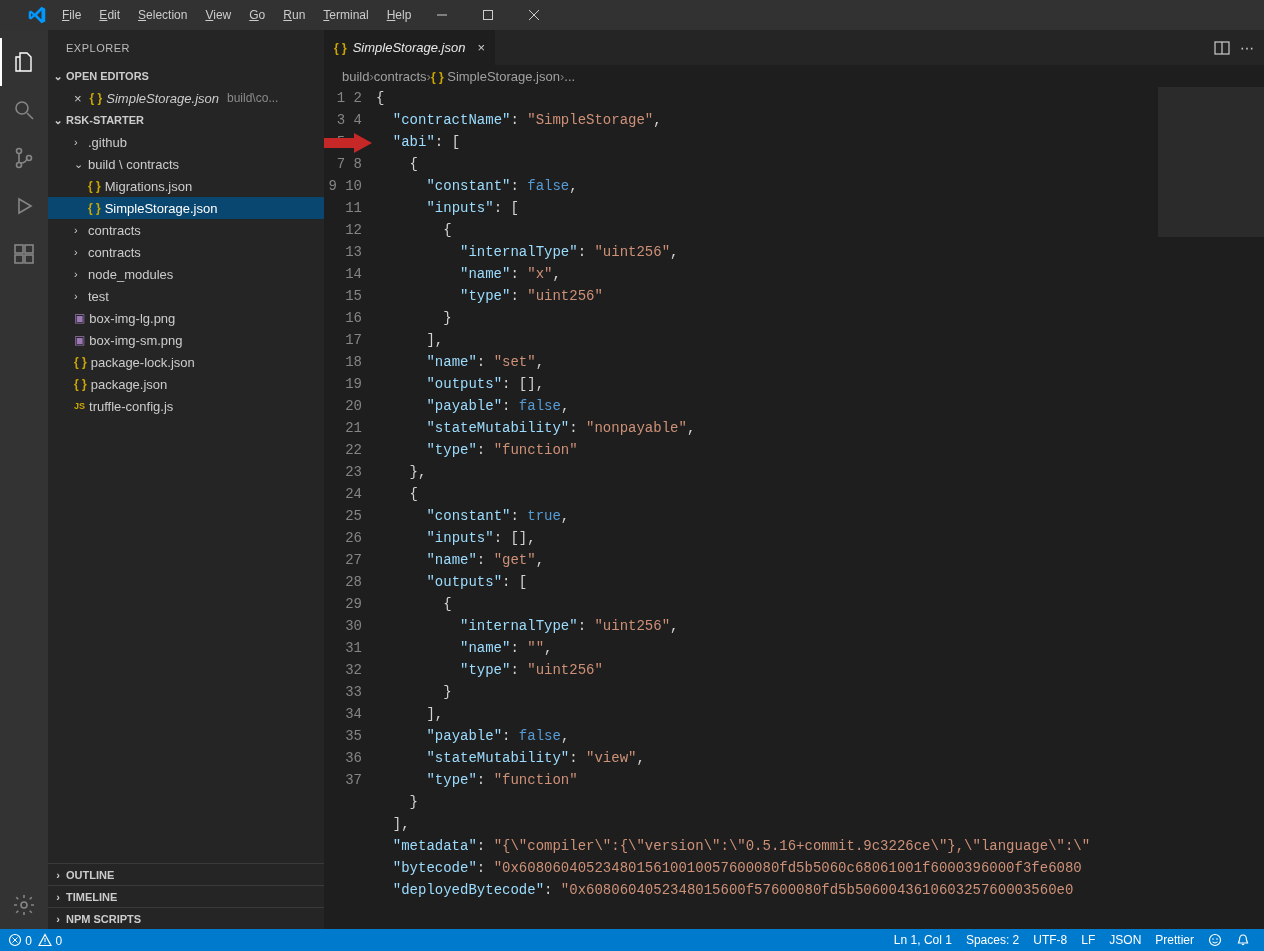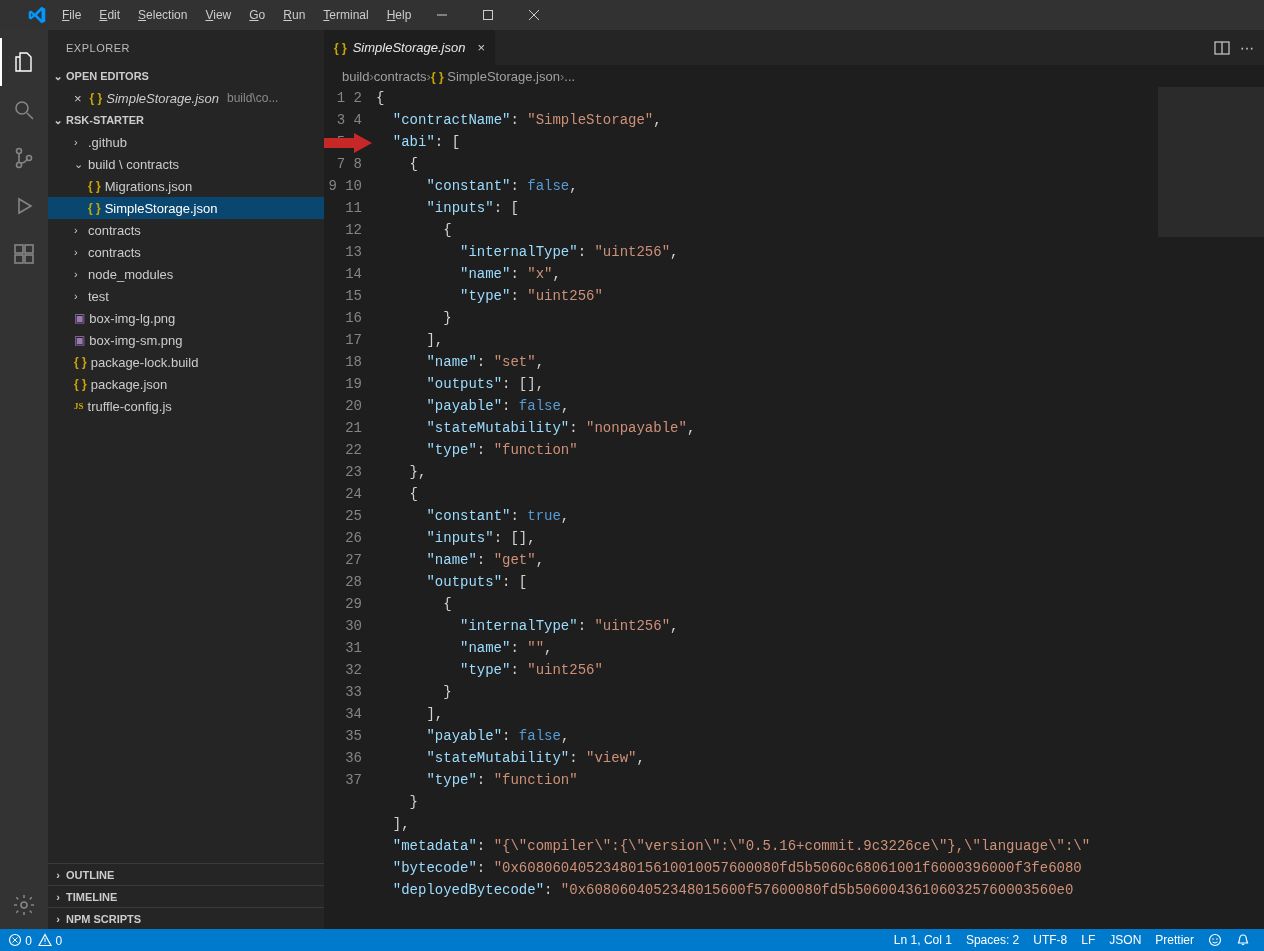--- a/index.html
+++ b/index.html
@@ -100,21 +100,21 @@
   font-size: 13px;
   color: #ccc;
   cursor: pointer;
   white-space: nowrap;
   overflow: hidden;
 }
 .tree-row.indent-1 { padding-left: 26px; }
 .tree-row.indent-2 { padding-left: 40px; }
 .tree-row.selected { background: #094771; color: #fff; }
 .tree-row .icon-braces { color: #cca700; font-size: 12px; font-weight: 700; }
-.tree-row .icon-js { color: #cca700; font-size: 9px; font-weight: 700; font-family: Liberation Serif, serif; }
+.tree-row .icon-js { color: #cca700; font-size: 9px; font-weight: 700; }
 .tree-row .icon-img { color: #9b77b3; font-size: 12px; }
 .tree-row .folder-chev { width: 10px; font-size: 11px; color: #ccc; }
 .tree-row .tdim { color: #8a8a8a; font-size: 12px; margin-left: 4px; }
 .tree-row .tfn { font-style: italic; }
 .tree-row .close-x { margin-left: 0; margin-right: 4px; color: #ccc; font-size: 13px;}
 .sidebar .fill { flex: 1; }
 .editor-area {
   flex: 1; display: flex; flex-direction: column; min-width: 0;
   background: #1e1e1e;
 }
@@ -349,21 +349,21 @@
         <div class="tree-row indent-1">
           <span class="icon-img">▣</span>
           <span>box-img-lg.png</span>
         </div>
         <div class="tree-row indent-1">
           <span class="icon-img">▣</span>
           <span>box-img-sm.png</span>
         </div>
         <div class="tree-row indent-1">
           <span class="icon-braces">{&nbsp;}</span>
-          <span>package-lock.build</span>
+          <span>package-lock.json</span>
         </div>
         <div class="tree-row indent-1">
           <span class="icon-braces">{&nbsp;}</span>
           <span>package.json</span>
         </div>
         <div class="tree-row indent-1">
           <span class="icon-js">JS</span>
           <span>truffle-config.js</span>
         </div>
       </div>

